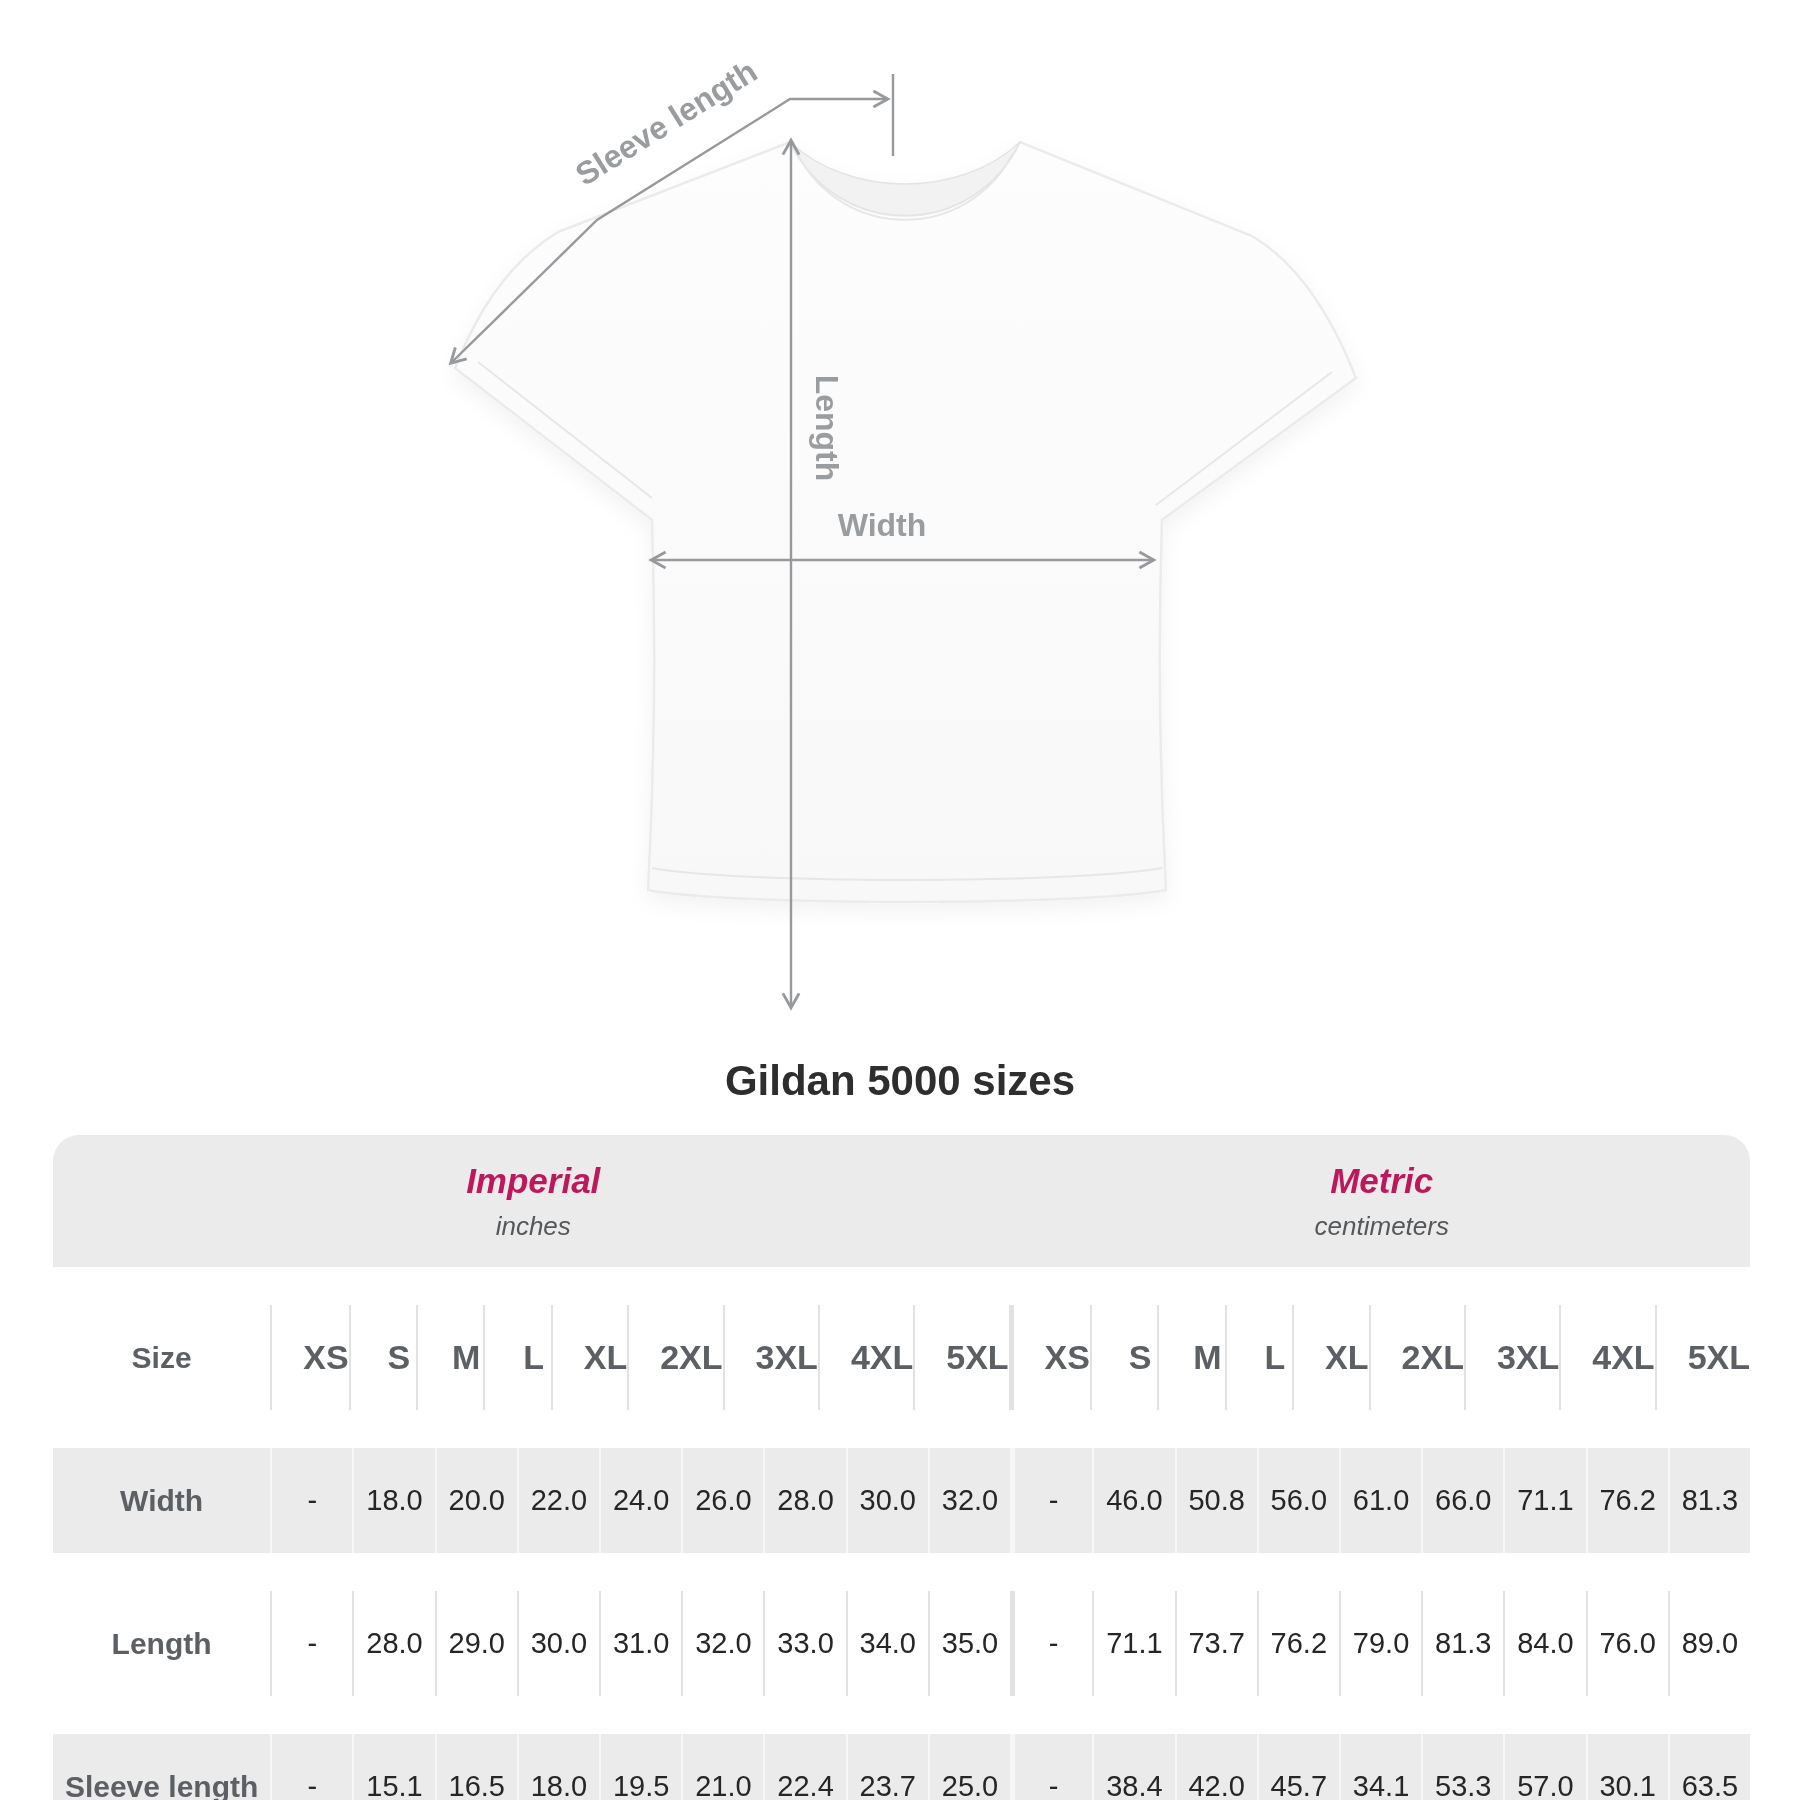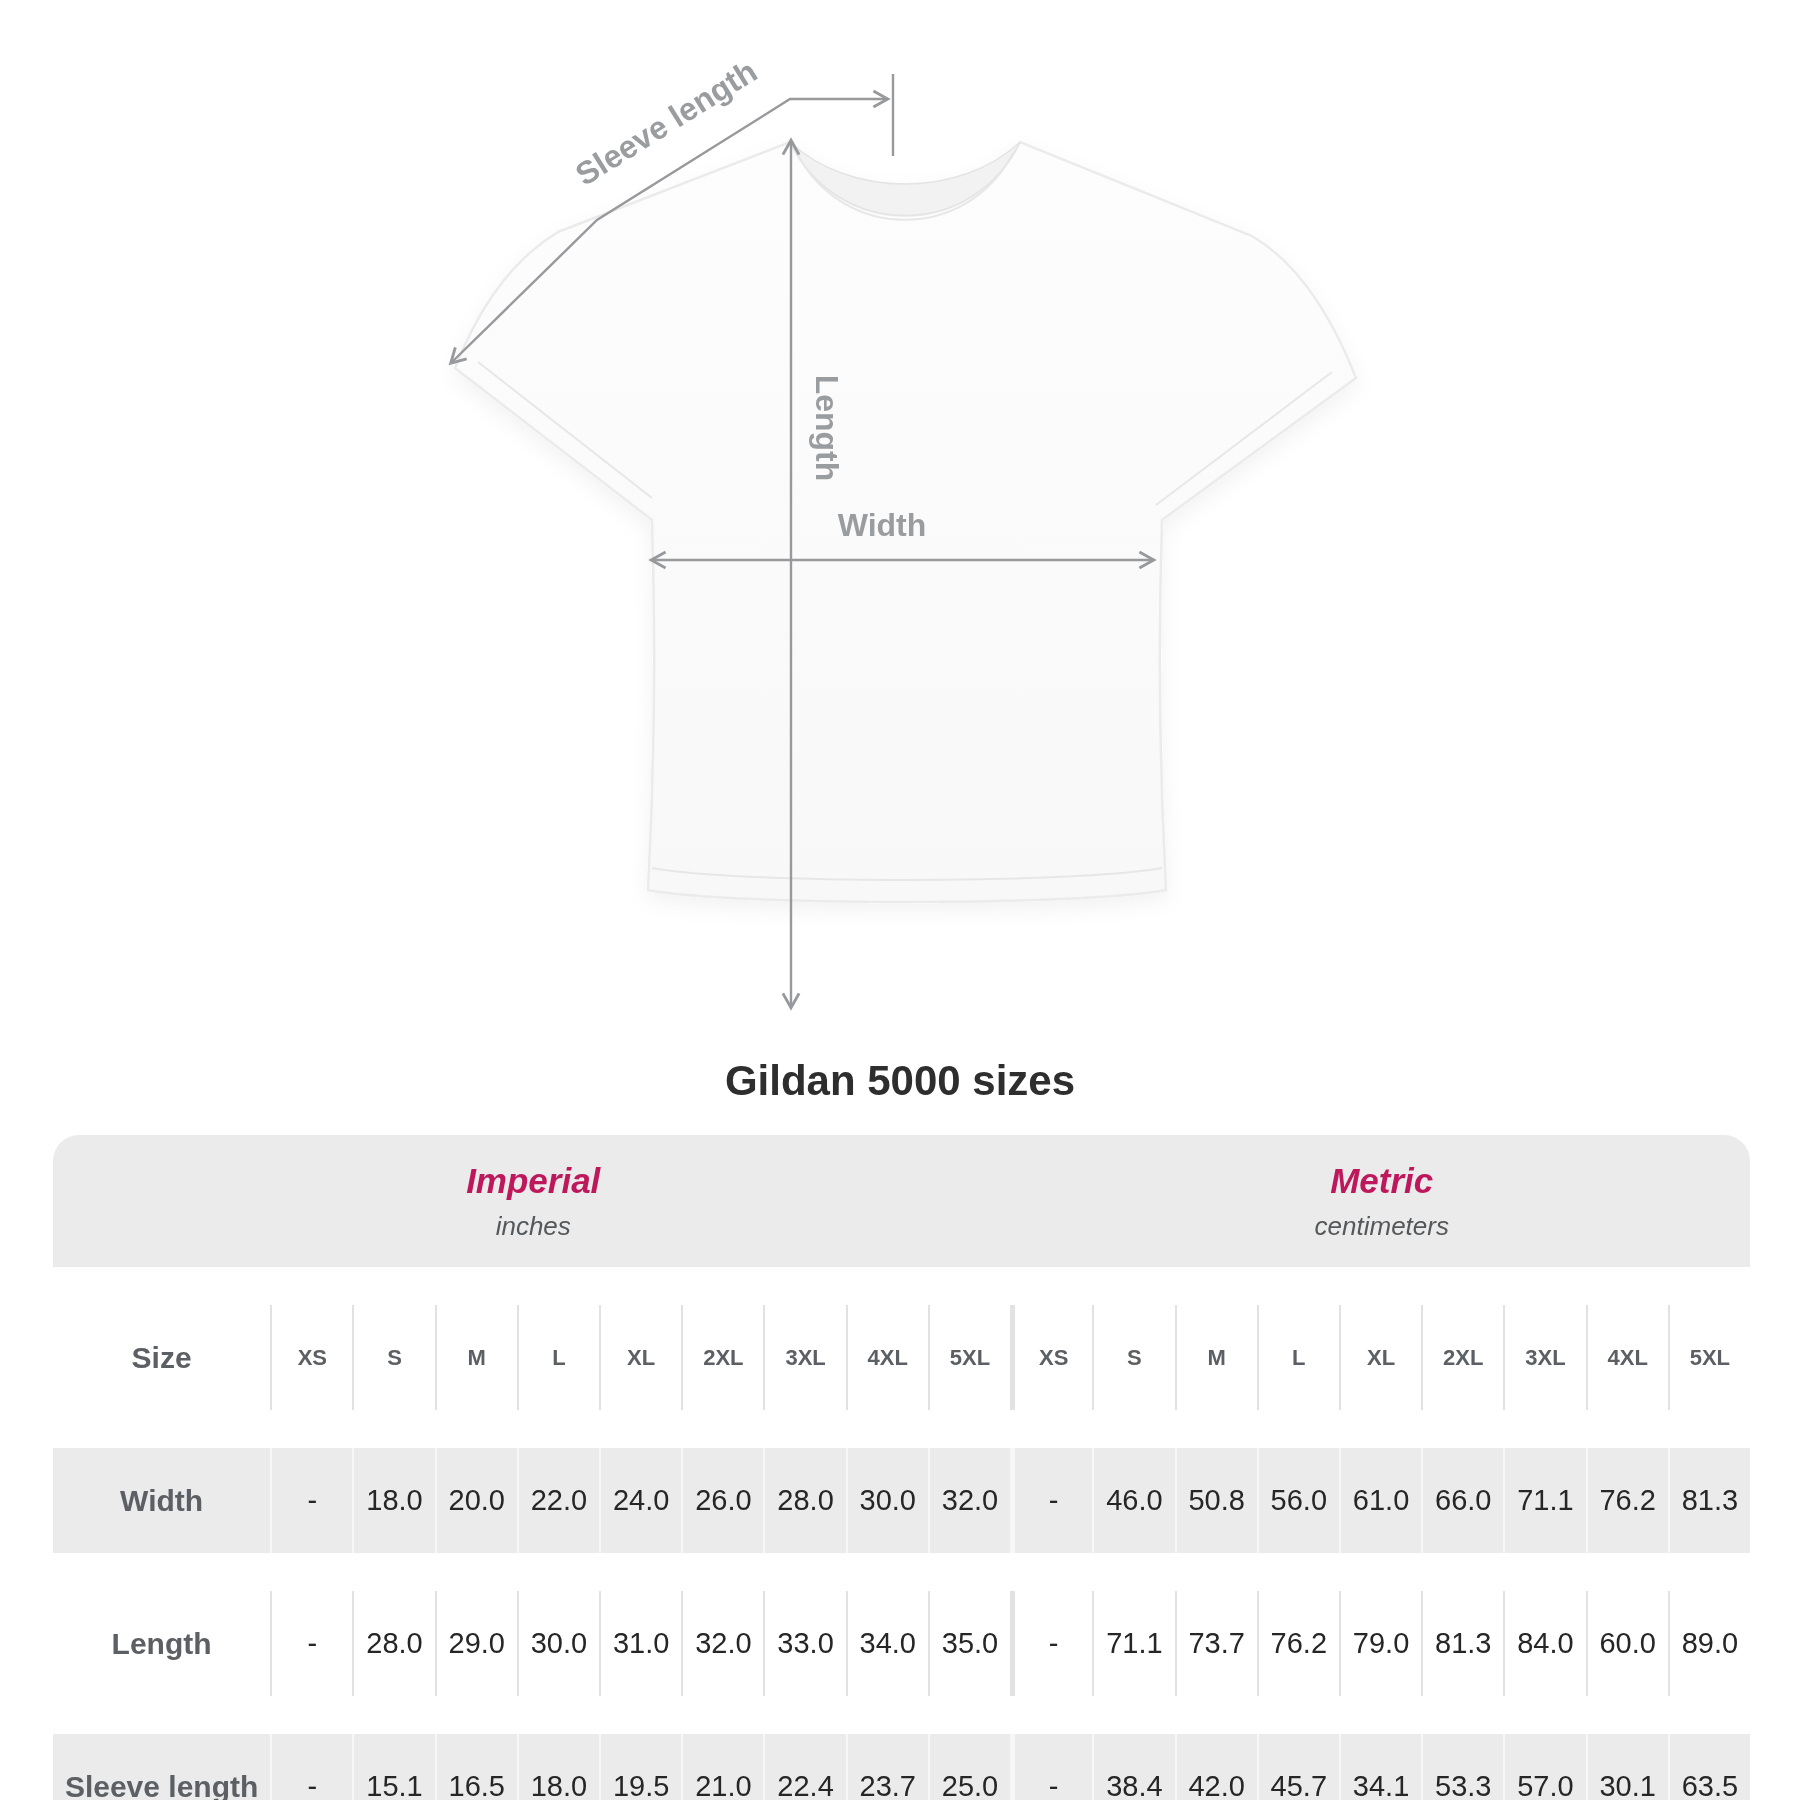--- a/index.html
+++ b/index.html
@@ -61,21 +61,21 @@
   .row-gray  { background: #ebebeb; --div: #f7f7f7; }
   .row-size   { height: 105px; }
   .row-data   { height: 105px; }
   .cell {
     display: flex; align-items: center; justify-content: center;
     border-left: 2.5px solid var(--div);
     white-space: nowrap;
   }
   .cell:first-child { border-left: none; }
   .cell.msep { border-left-width: 5px; }
-  .cell.hdr { font-size: 22px; font-weight: bold; color: #5c6064; }
+  .cell.hdr { font-size: 34px; font-weight: bold; color: #5c6064; padding-left: 31px; }
   .cell.lbl { font-size: 30px; font-weight: bold; color: #5c6064; }
   .cell.val { font-size: 29px; font-weight: normal; color: #262626; }
 </style>
 </head>
 <body>
 
 <div class="page">
 
   <svg class="diagram-svg" viewBox="0 0 1800 1045">
     <defs>
@@ -192,21 +192,21 @@
       <div class="cell val">33.0</div>
       <div class="cell val">34.0</div>
       <div class="cell val">35.0</div>
       <div class="cell val msep">-</div>
       <div class="cell val">71.1</div>
       <div class="cell val">73.7</div>
       <div class="cell val">76.2</div>
       <div class="cell val">79.0</div>
       <div class="cell val">81.3</div>
       <div class="cell val">84.0</div>
-      <div class="cell val">60.0</div>
+      <div class="cell val">76.0</div>
       <div class="cell val">89.0</div>
     </div>
 
     <div class="trow row-gray row-data">
       <div class="cell lbl">Sleeve length</div>
       <div class="cell val">-</div>
       <div class="cell val">15.1</div>
       <div class="cell val">16.5</div>
       <div class="cell val">18.0</div>
       <div class="cell val">19.5</div>

